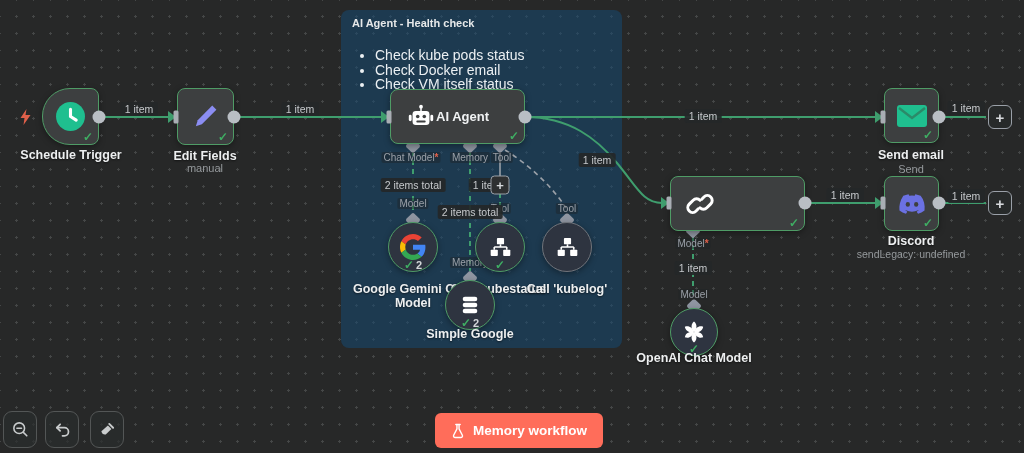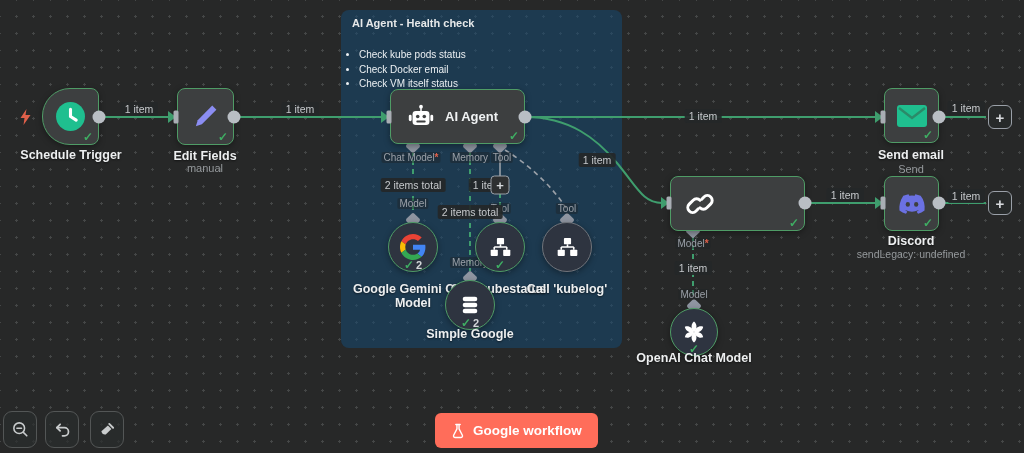--- a/index.html
+++ b/index.html
@@ -3,25 +3,25 @@
 <meta charset="utf-8">
 <style>
   html,body{margin:0;padding:0;background:#1e1f1f;}
   *{box-sizing:border-box;font-family:"Liberation Sans",sans-serif;}
   .canvas{position:relative;width:1024px;height:453px;overflow:hidden;
     background-color:#272828;
     background-image:radial-gradient(circle,#454747 1px,transparent 1.2px);
     background-size:17px 17px;background-position:8px 8px;}
   .group{position:absolute;border-radius:8px;z-index:1;}
   .group-title{position:absolute;left:11px;top:7px;font-size:11px;font-weight:700;color:#e6e8e9;}
-  .group-bullets{margin:0;padding:38px 0 0 18px;list-style:disc;color:#ecf0f3;font-size:10px;line-height:14.5px;}
+  .group-bullets{margin:0;padding:38px 0 0 34px;list-style:disc;color:#ecf0f3;font-size:14px;line-height:14.5px;}
   .node{position:absolute;background:#3d3f40;border:1.5px solid #4f9c66;border-radius:8px;z-index:4;
     display:flex;align-items:center;justify-content:center;box-shadow:0 2px 6px rgba(0,0,0,.35);}
   .node.sq{width:57px;height:57px;}
-  .node.wide{width:135px;height:55px;justify-content:flex-start;gap:9px;padding-left:15px;}
+  .node.wide{width:135px;height:55px;justify-content:flex-start;padding-left:15px;}
   .node.round{width:50px;height:50px;border-radius:50%;background:#2e3440;}
   .node.trigger{border-radius:28px 8px 8px 28px;}
   .node.gray{border-color:#70747b;}
   .node-title{font-size:13px;font-weight:700;color:#f0f2f3;}
   .check{position:absolute;right:5px;bottom:0px;font-size:12px;font-weight:700;color:#3fae63;z-index:5;}
   .round .check{right:auto;left:50%;transform:translateX(-50%);bottom:-1px;white-space:nowrap;}
   .check .count{color:#d4d7d9;font-weight:700;margin-left:2px;font-size:11px;}
   .nlabel{position:absolute;transform:translateX(-50%);text-align:center;font-size:12.5px;font-weight:700;
     color:#edefF0;white-space:nowrap;z-index:4;text-shadow:0 1px 2px rgba(0,0,0,.55);}
   .nlabel.wrap{white-space:normal;width:134px;line-height:14px;}
@@ -286,16 +286,16 @@
     <svg width="19" height="19" viewBox="0 0 22 22">
       <path d="M13 4.5 L17.5 9" stroke="#c9cccd" stroke-width="2.2" stroke-linecap="round"></path>
       <path d="M11.5 6.5 L15.5 10.5 L9 16.8 C6.4 17.4 4.4 15.7 3.9 13.1 Z" fill="#c9cccd"></path>
     </svg>
   </div>
 
   <button class="exec-btn">
     <svg width="14" height="16" viewBox="0 0 16 18">
       <path d="M5.5 1.5 h5 M6.8 1.5 v5 L3 13.8 a2 2 0 0 0 1.8 2.7 h6.4 a2 2 0 0 0 1.8-2.7 L9.2 6.5 v-5" stroke="#fff" stroke-width="1.6" fill="none" stroke-linejoin="round" stroke-linecap="round"></path>
     </svg>
-    <span>Google workflow</span>
+    <span>Memory workflow</span>
   </button>
 
 </div>
 
 </body></html>

